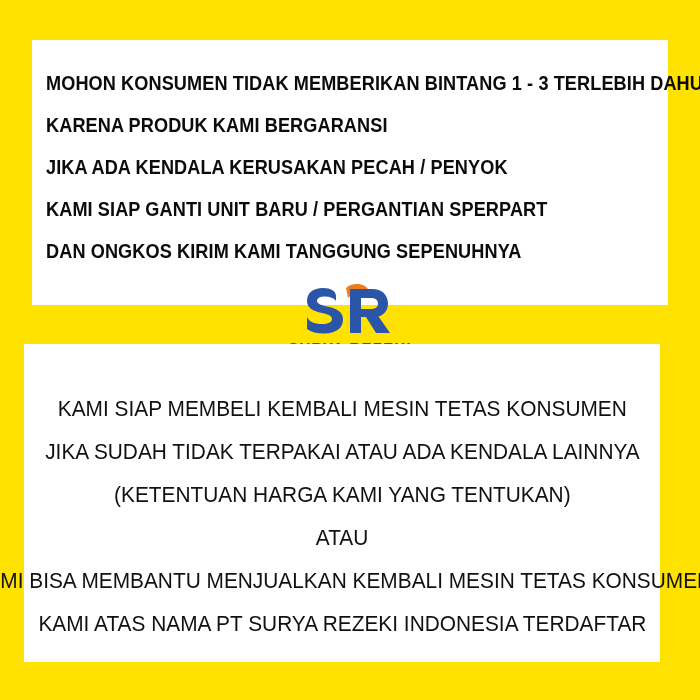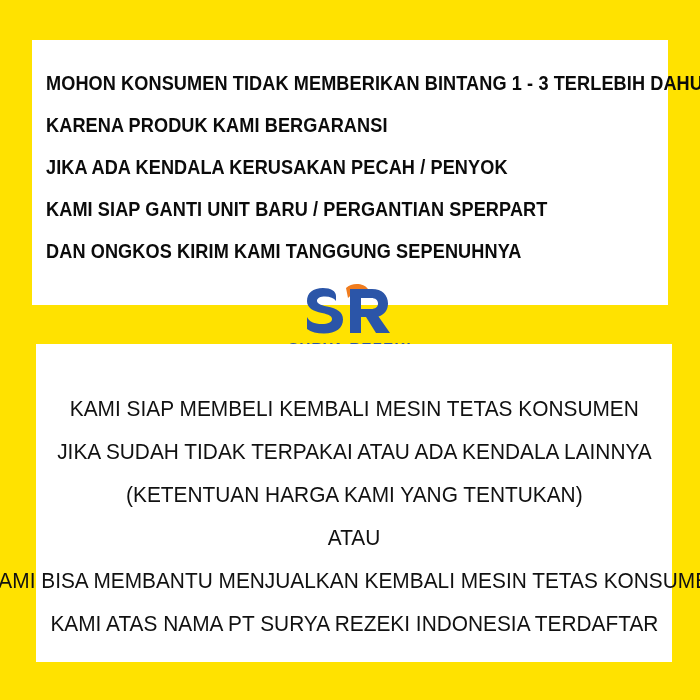--- a/index.html
+++ b/index.html
@@ -74,21 +74,21 @@
     margin-top: 2px;
     font-family: "Liberation Sans", sans-serif;
     font-size: 7.5px;
     letter-spacing: 0.6px;
     color: #4A4A4A;
   }
 
   
   .panel-bottom {
     position: absolute;
-    left: 36px;
+    left: 24px;
     top: 344px;
     width: 636px;
     height: 318px;
     background: #FFFFFF;
     box-sizing: border-box;
     padding-top: 44px;
     display: flex;
     flex-direction: column;
     align-items: center;
   }

